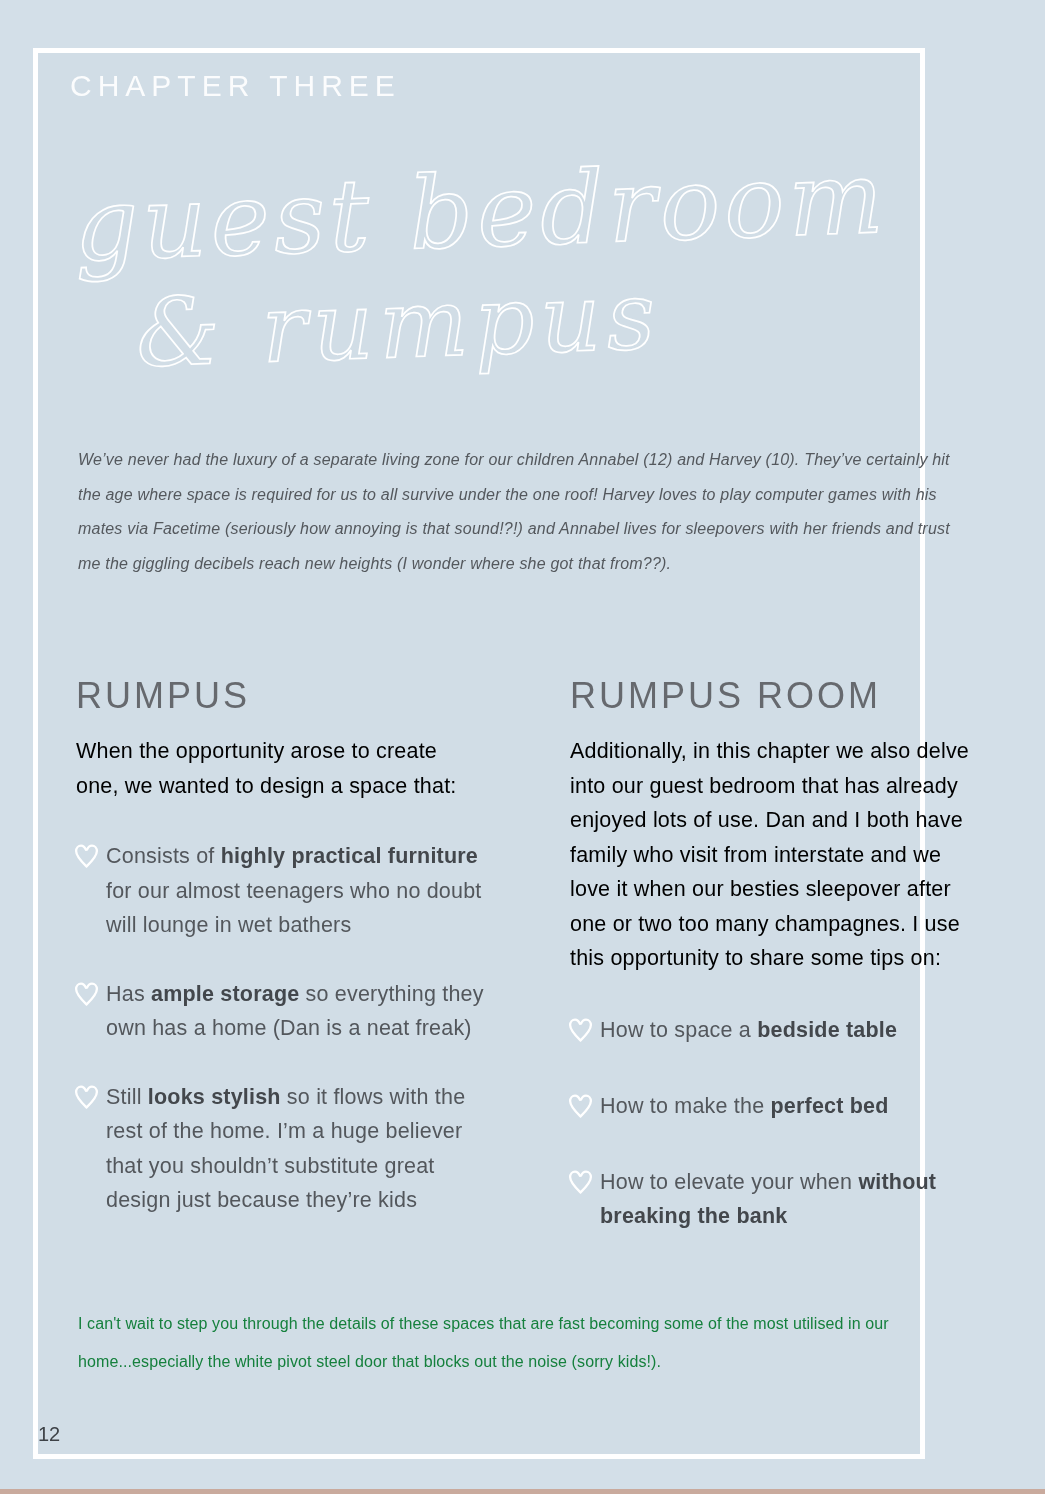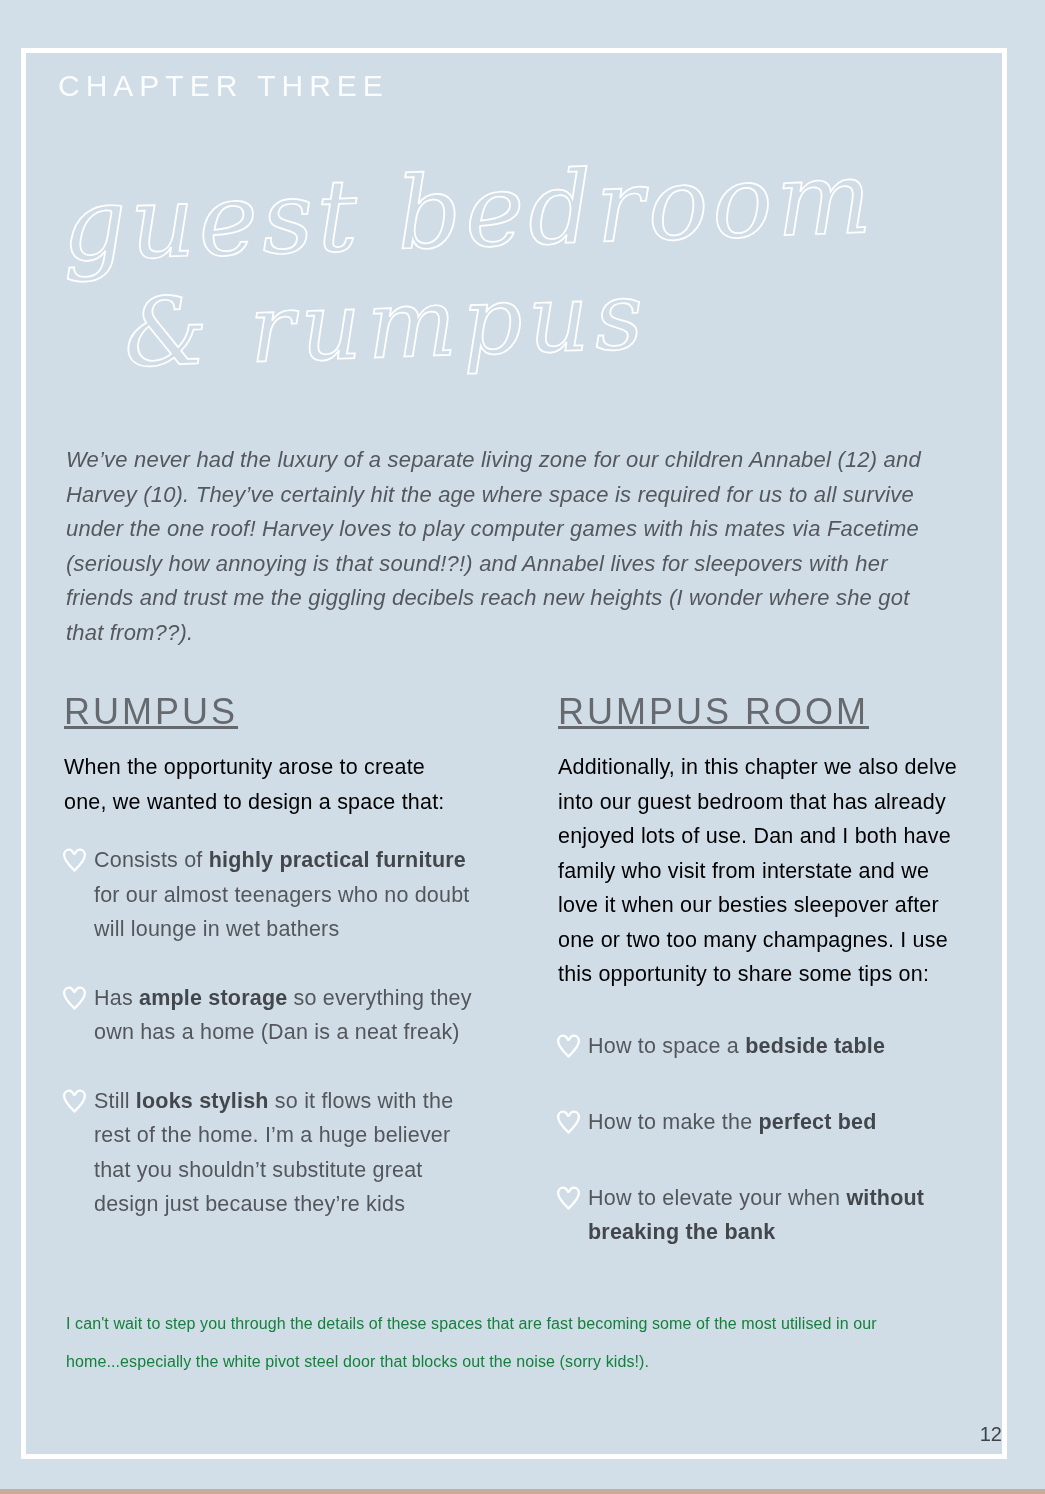--- a/index.html
+++ b/index.html
@@ -5,22 +5,22 @@
   html,body{margin:0;padding:0;}
   .page{
     position:relative;
     width:1045px;height:1494px;
     background:#d3dfe8;
     overflow:hidden;
     font-family:"Liberation Sans", sans-serif;
   }
   .frame{
     position:absolute;
-    left:21px;top:48px;
-    width:986px;height:1411px;
+    left:33px;top:48px;
+    width:892px;height:1411px;
     box-sizing:border-box;
     border:5px solid #ffffff;
     background:#d1dde6;
   }
   .chapter-label{
     position:absolute;left:32px;top:16px;
     font-size:30px;font-weight:300;
     letter-spacing:6px;
     color:#fbfcfd;
     white-space:nowrap;
@@ -40,46 +40,45 @@
   @supports (-webkit-text-stroke: 1px #fff){
     .script-line1,.script-line2{
       color:transparent;
       -webkit-text-stroke:1.7px #ffffff;
     }
   }
   .intro{
     position:absolute;left:40px;top:390px;
     width:884px;
     font-style:italic;
-    font-size:22px;line-height:34.6px;
+    font-size:16px;line-height:34.6px;
     letter-spacing:.2px;
     color:#54585d;
   }
   .column{position:absolute;top:622px;width:434px;}
   .col-left{left:36px;}
   .col-right{left:530px;}
   .col-heading{
-    margin:16px 0 17px 2px;
+    margin:0 0 17px 2px;
     font-size:36px;font-weight:300;
     letter-spacing:3px;
     color:#66696e;
-    text-decoration:underline;
   }
   .col-lead{
     margin:0 2px 0 2px;
     padding-right:28px;
     font-size:21.5px;line-height:34.5px;
     letter-spacing:.2px;
     color:#000000;
   }
   .bullets{
     list-style:none;margin:0;padding:0;
     display:flex;flex-direction:column;
   }
-  .col-left .bullets{margin-top:24px;gap:34px;}
+  .col-left .bullets{margin-top:36px;gap:34px;}
   .col-right .bullets{margin-top:37px;gap:40px;}
   .bullet{display:flex;align-items:flex-start;}
   .bullet-icon{
     flex:0 0 32px;width:32px;
     margin-top:2px;
   }
   .bullet-text{
     font-size:21.5px;line-height:34.5px;
     letter-spacing:.2px;
     color:#53575c;
@@ -88,21 +87,21 @@
   .bold{font-weight:700;color:#43474c;}
   .outro{
     position:absolute;left:40px;top:1252px;
     width:876px;
     font-size:16px;line-height:38px;
     letter-spacing:.1px;
     color:#15803d;
   }
   .page-number{
     position:absolute;left:0;top:1370px;width:100%;
-    text-align:right;
+    text-align:left;
     font-size:20px;color:#3e4247;
   }
   .next-page-strip{
     position:absolute;left:0;bottom:0;
     width:100%;height:5px;
     background:#c9aa9d;
   }
 </style>
 </head>
 <body>

